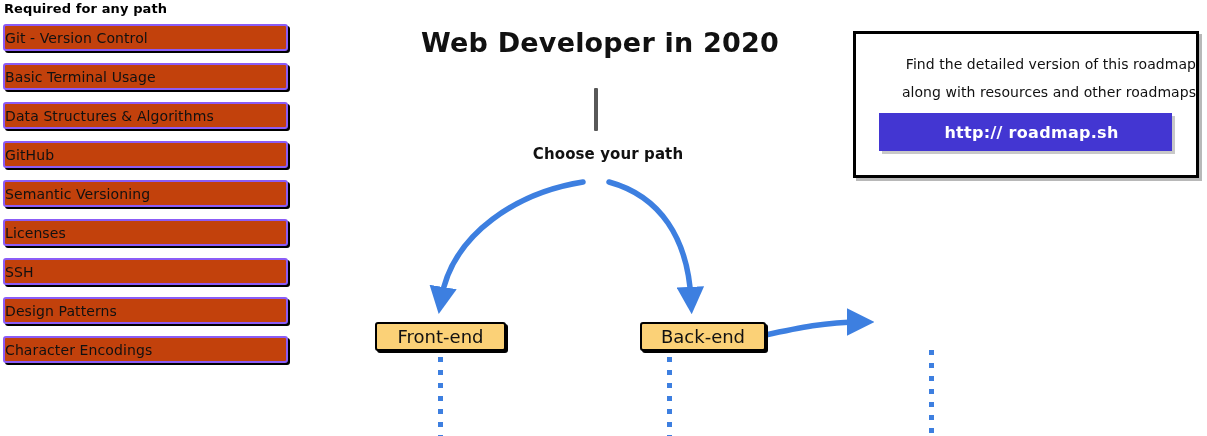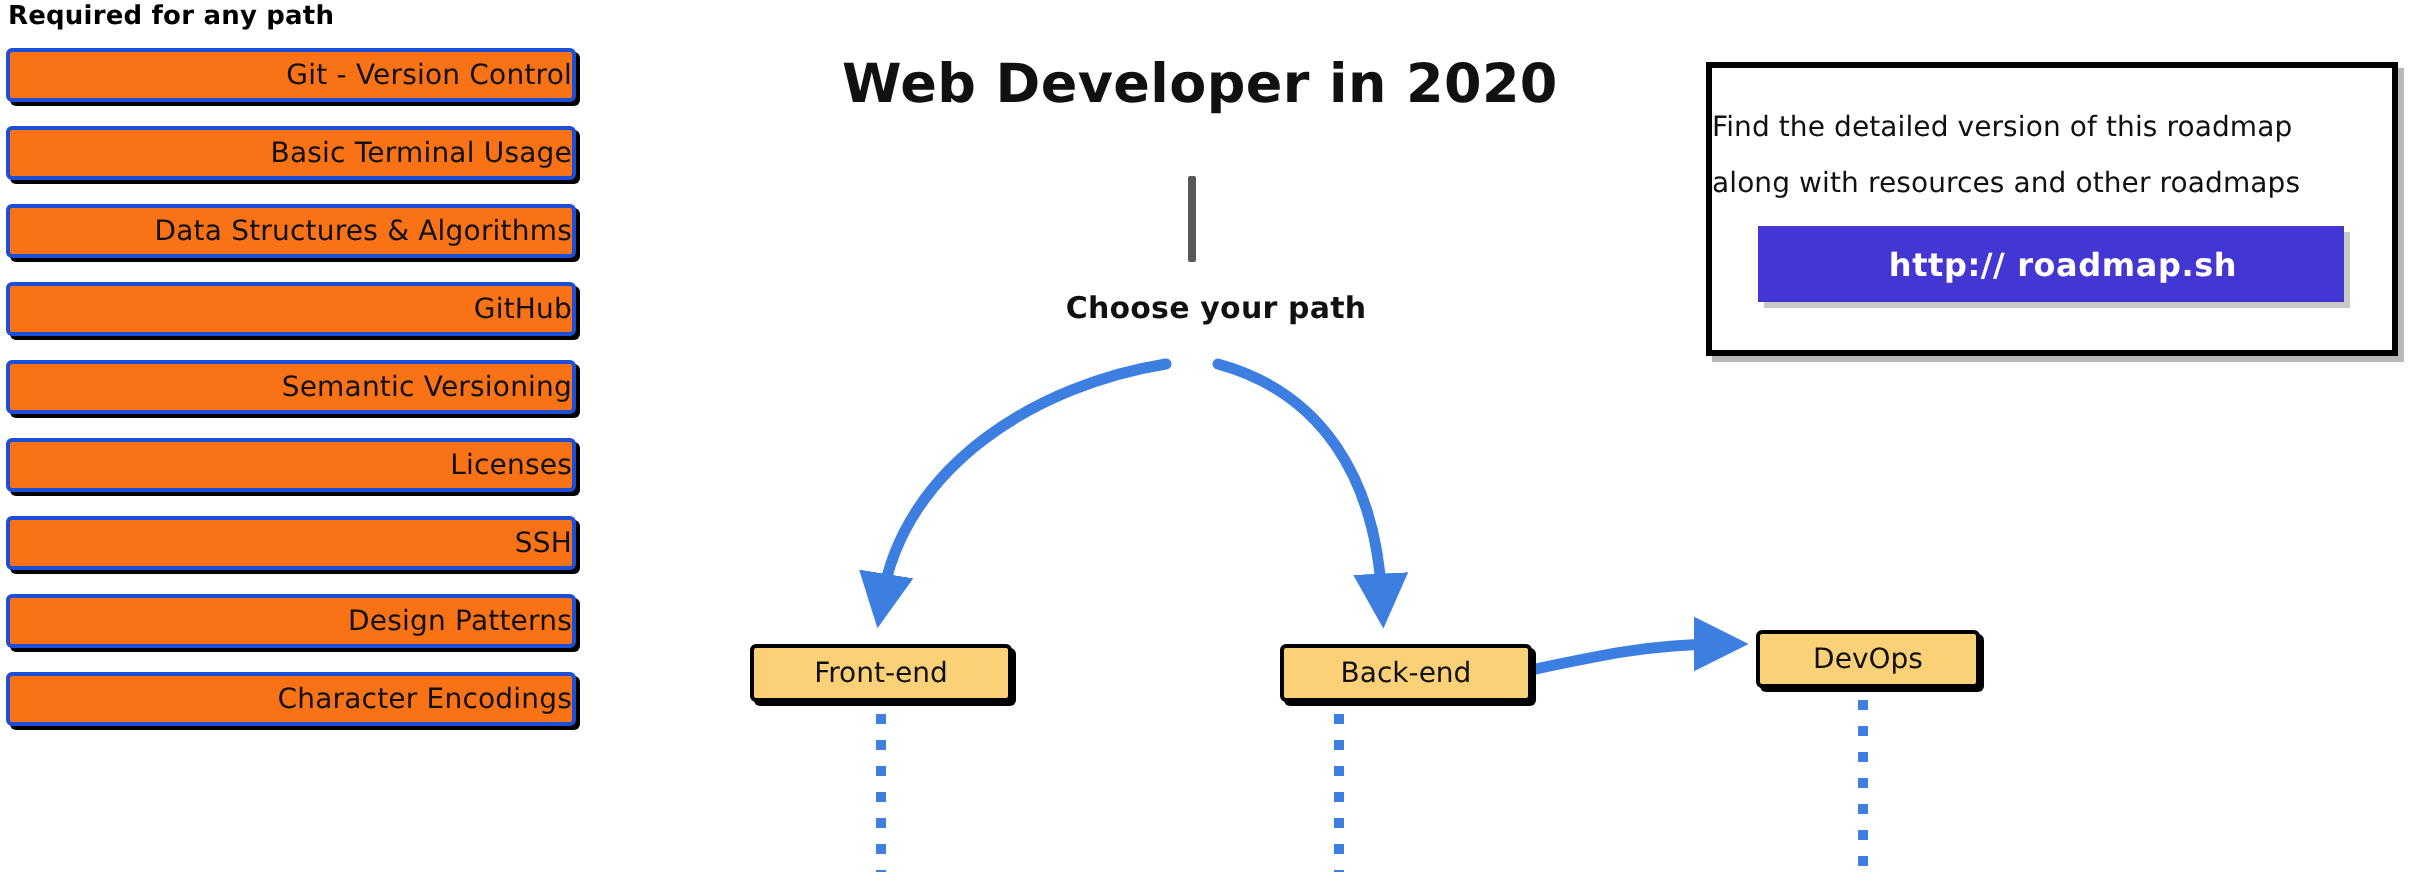--- a/index.html
+++ b/index.html
@@ -45,27 +45,27 @@
     position: absolute;
     left: 0px;
     top: 24px;
     width: 300px;
   }
   .req-item {
     position: relative;
     margin: 0 0 12px 3px;
     width: 281px;
     height: 23px;
-    background: #f97316;
-    border: 2px solid #1d4ed8;
+    background: #c2410c;
+    border: 2px solid #8b5cf6;
     border-radius: 3px;
     box-shadow: 2px 2px 0 0 #000000;
     display: flex;
     align-items: center;
-    justify-content: flex-end;
+    justify-content: flex-start;
     box-sizing: content-box;
   }
   .req-label {
     font-size: 14px;
     color: #111111;
     letter-spacing: 0.1px;
     white-space: nowrap;
     line-height: 1;
   }
 
@@ -118,21 +118,21 @@
     border: 2px solid #000000;
     border-radius: 3px;
     box-shadow: 2px 2px 0 0 #000000;
     display: flex;
     align-items: center;
     justify-content: center;
     height: 25px;
     box-sizing: content-box;
   }
   .path-node-label {
-    font-size: 14px;
+    font-size: 18px;
     color: #111111;
     white-space: nowrap;
     line-height: 1;
   }
   #node-frontend { left: 375px; top: 322px; width: 127px; }
   #node-backend  { left: 640px; top: 322px; width: 122px; }
   #node-devops   { left: 878px; top: 315px; width: 108px; }
 
   .dotted-trail {
     position: absolute;
@@ -156,21 +156,21 @@
     width: 340px;
     height: 141px;
     background: #ffffff;
     border: 3px solid #000000;
     box-shadow: 3px 3px 0 0 #b8b8b8;
   }
   .roadmap-line {
     position: absolute;
     left: 0px;
     width: 340px;
-    text-align: left;
+    text-align: right;
     font-size: 14px;
     color: #111111;
     white-space: nowrap;
     letter-spacing: 0.05px;
   }
   #roadmap-line-1 { top: 22px; }
   #roadmap-line-2 { top: 50px; }
   #roadmap-link-button {
     position: absolute;
     left: 23px;
@@ -249,23 +249,20 @@
 
     <path d="M 742 340 C 790 330, 820 322, 860 322" fill="none" stroke="#3D7FE0" stroke-width="5.5" stroke-linecap="round" marker-end="url(#arrowhead-blue)"></path>
   </svg>
 
   <div class="path-node" id="node-frontend">
     <span class="path-node-label">Front-end</span>
   </div>
   <div class="path-node" id="node-backend">
     <span class="path-node-label">Back-end</span>
   </div>
-  <div class="path-node" id="node-devops">
-    <span class="path-node-label">DevOps</span>
-  </div>
 
   <div class="dotted-trail" id="trail-frontend"></div>
   <div class="dotted-trail" id="trail-backend"></div>
   <div class="dotted-trail" id="trail-devops"></div>
 
   <div id="roadmap-card">
     <div class="roadmap-line" id="roadmap-line-1">Find the detailed version of this roadmap</div>
     <div class="roadmap-line" id="roadmap-line-2">along with resources and other roadmaps</div>
     <div id="roadmap-link-button">
       <span id="roadmap-link-label">http:// roadmap.sh</span>

